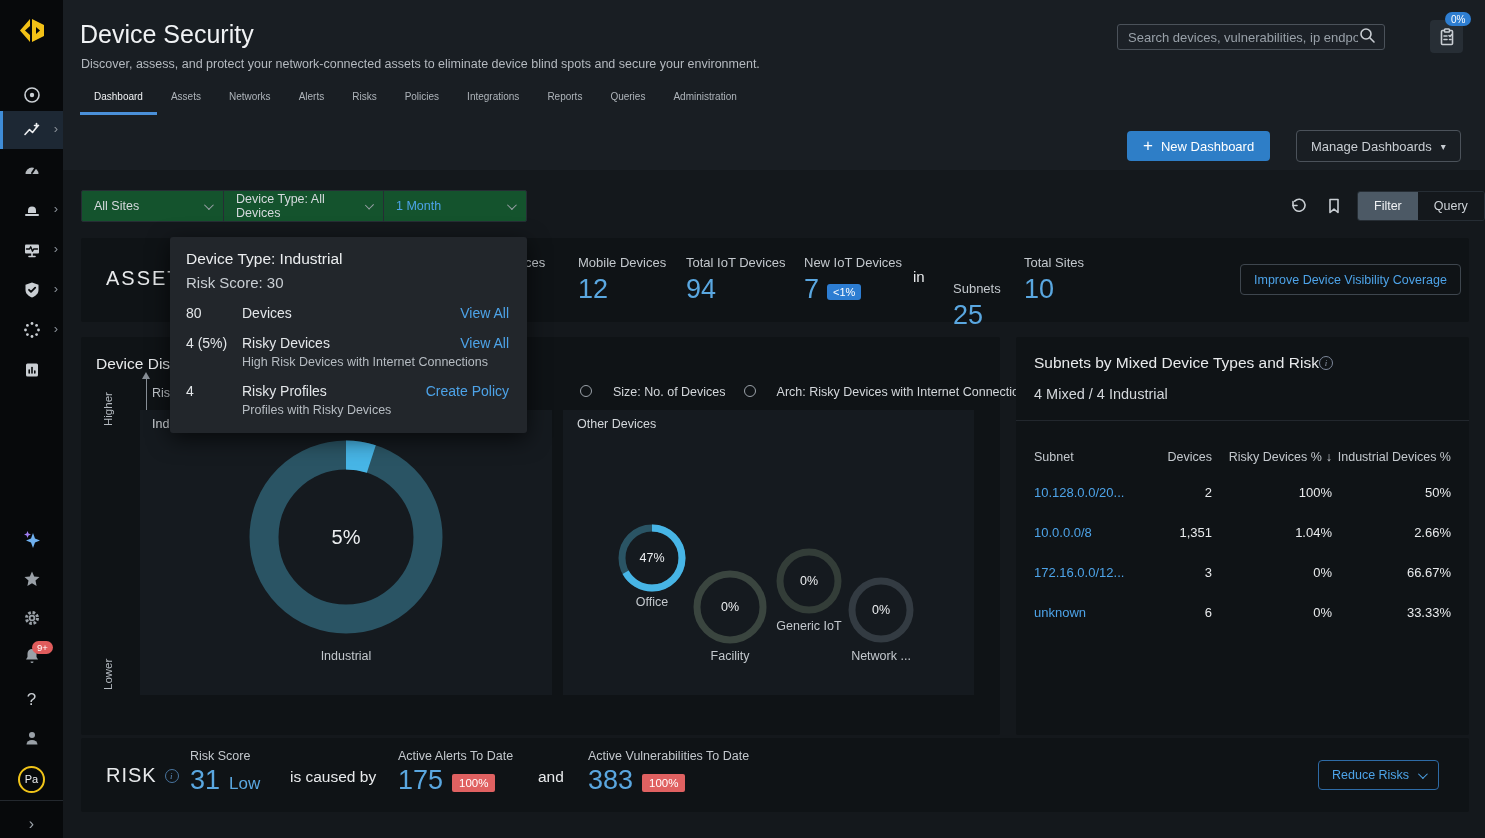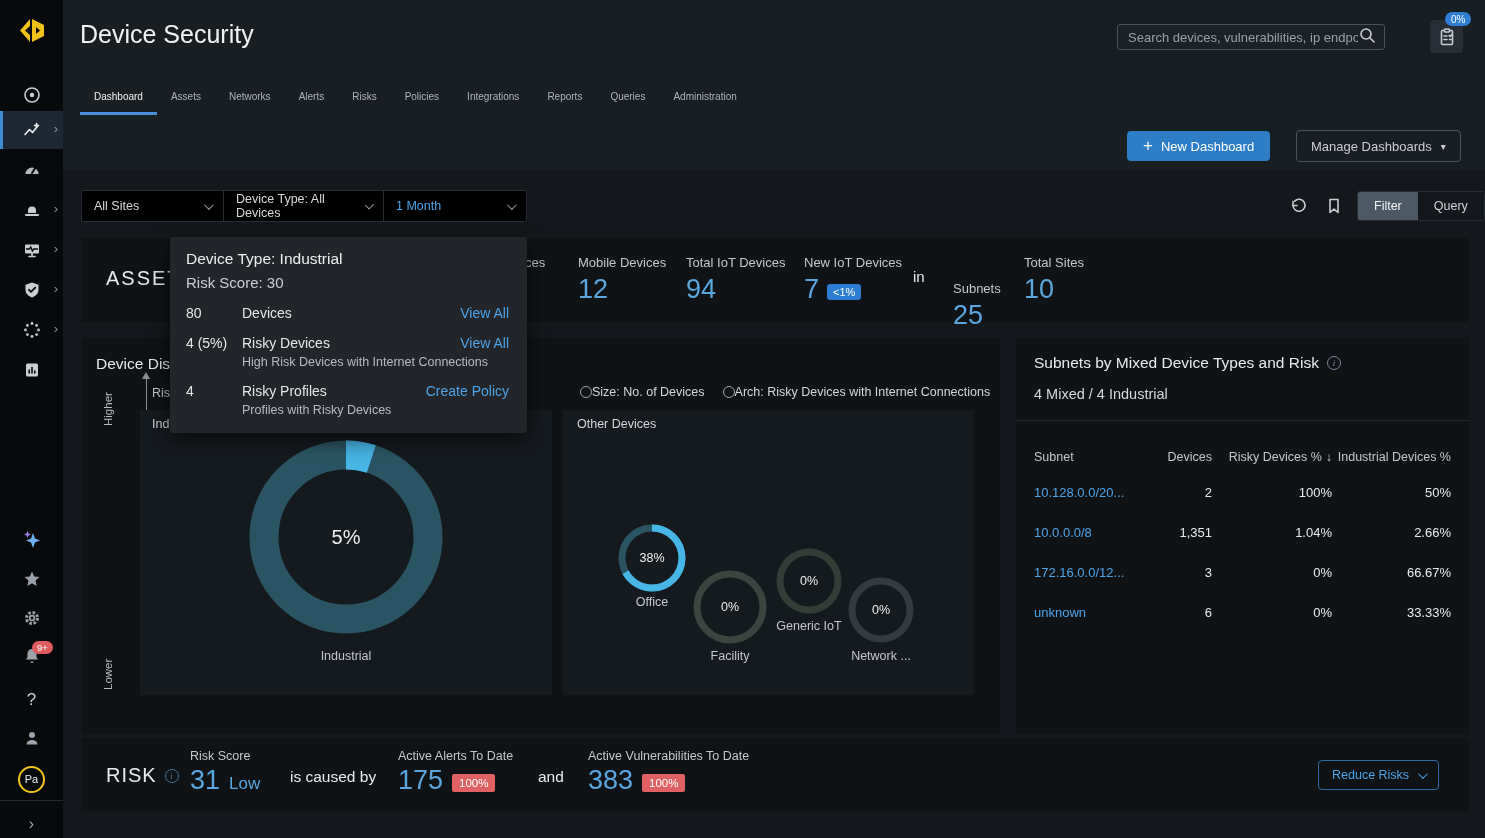--- a/index.html
+++ b/index.html
@@ -37,21 +37,21 @@
   .tab.active { color:#f0f2f4; border-bottom:3px solid #4a90d9; }
 
   .subnav { position:absolute; left:18px; top:136px; display:flex; align-items:center; gap:24px; }
   .subnav-item { font-size:12px; color:#9aa1a8; cursor:pointer; }
   .subnav-item.active { background:#3d4854; color:#eceef0; padding:4px 10px; border-radius:3px; }
 
   .btn-primary { position:absolute; left:1064px; top:131px; height:30px; padding:0 16px; background:#2e7ec7; border-radius:4px; color:#fff; font-size:13px; display:flex; align-items:center; gap:8px; cursor:pointer; }
   .btn-outline-lt { position:absolute; left:1233px; top:130px; height:32px; padding:0 14px; border:1px solid #4b525a; border-radius:4px; color:#c9ced3; font-size:13px; display:flex; align-items:center; gap:9px; cursor:pointer; }
 
   
-  .filter-group { position:absolute; left:81px; top:190px; display:flex; height:32px; border:1px solid #262d34; border-radius:2px; background:#000000; z-index:5;}
+  .filter-group { position:absolute; left:81px; top:190px; display:flex; height:32px; border:1px solid #262d34; border-radius:2px; background:#14532d; z-index:5;}
   .filter-seg { display:flex; align-items:center; justify-content:space-between; padding:0 12px; font-size:12.5px; color:#d5d9dd; border-right:1px solid #262d34; cursor:pointer; }
   .filter-seg:last-child { border-right:none; }
   .chev { width:7px; height:7px; border-right:1.5px solid #9aa1a8; border-bottom:1.5px solid #9aa1a8; transform:rotate(45deg) translateY(-2px); display:inline-block; margin-left:10px; }
   .icon-btn { position:absolute; width:24px; height:24px; display:flex; align-items:center; justify-content:center; color:#aeb4ba; cursor:pointer; }
   .seg-toggle { position:absolute; left:1357px; top:191px; height:30px; display:flex; border:1px solid #262d34; border-radius:3px; overflow:hidden; }
   .seg-toggle .seg { padding:0 16px; display:flex; align-items:center; font-size:12.5px; cursor:pointer; }
   .seg.on { background:#4c5965; color:#f0f2f4; }
   .seg.off { background:#14181c; color:#ced3d8; }
 
   
@@ -78,25 +78,25 @@
   .panel-title { position:absolute; font-size:15.5px; color:#e8eaec; white-space:nowrap; }
   .vlabel { position:absolute; transform:rotate(-90deg); transform-origin:0 0; font-size:11.5px; color:#b4bac0; }
   .axis-line { position:absolute; width:1px; background:#878e96; }
   .axis-arrow { position:absolute; width:0; height:0; border-left:4px solid transparent; border-right:4px solid transparent; border-bottom:7px solid #878e96; }
   .axis-label { position:absolute; font-size:12.5px; color:#c3c8cd; }
   .plot { position:absolute; background:#151a1f; }
   .group-label { position:absolute; font-size:12.5px; color:#d3d7db; }
   .center-text { position:absolute; display:flex; align-items:center; justify-content:center; color:#eceef0; }
   .bubble-label { position:absolute; text-align:center; font-size:12.5px; color:#c3c8cd; }
   .radio-row { position:absolute; display:flex; gap:18px; align-items:center; }
-  .radio { display:flex; gap:0; align-items:center; font-size:12.5px; color:#d3d7db; cursor:pointer; }
+  .radio { display:flex; gap:21px; font-size:12.5px; color:#d3d7db; cursor:pointer; }
   .radio .circle { width:12px; height:12px; border:1.5px solid #9aa1a8; border-radius:50%; }
 
   
-  .sub-title-row { position:absolute; left:18px; top:17px; display:flex; align-items:center; gap:8px; }
+  .sub-title-row { position:absolute; left:18px; top:17px; display:flex; align-items:center; }
   .sub-subtitle { position:absolute; left:18px; top:49px; font-size:14.5px; color:#d3d7db; }
   .panel-divider { position:absolute; left:0; top:83px; width:100%; border-top:1px solid #22272d; }
   .tbl { position:absolute; left:18px; top:105px; width:417px; }
   .tbl-row { display:grid; grid-template-columns:118px 60px 120px 1fr; align-items:center; }
   .tbl-head { font-size:12.5px; color:#c3c8cd; height:30px; }
   .tbl-data { font-size:13px; height:40px; color:#e8eaec; }
   .tr { text-align:right; }
   .cell-link { color:#4da3e8; cursor:pointer; }
   .sort-arrow { color:#c3c8cd; margin-left:4px; }
 
@@ -112,20 +112,21 @@
 
   .info-i { width:14px; height:14px; border:1px solid #7d879a; border-radius:50%; color:#8d97a8; font-size:9px; display:inline-flex; align-items:center; justify-content:center; font-family:"Liberation Serif",serif; font-style:italic; }
   .info-i.blue { border-color:#49759f; color:#5d8cbb; }
   svg.ic { stroke:#c9ced3; fill:none; stroke-width:1.6; stroke-linecap:round; stroke-linejoin:round; }
 </style>
 </head>
 <body>
 
 <div class="header">
   <div class="page-title">Device Security</div>
+  <div class="page-subtitle">Discover, assess, and protect your network-connected assets to eliminate device blind spots and secure your environment.</div>
 
   <div class="search-box">
     <input placeholder="Search devices, vulnerabilities, ip endpoi..." style="">
     <span>
       <svg class="ic" width="18" height="18" viewBox="0 0 18 18">
           <circle cx="8" cy="8" r="5"></circle>
           <line x1="11.8" y1="11.8" x2="16" y2="16"></line>
         </svg>
     </span>
   </div>
@@ -229,20 +230,23 @@
     <div class="m-value">
         <span>25</span>
       </div>
   </div>
   <div class="metric" style="left:943px;">
     <div class="m-label">Total Sites</div>
     <div class="m-value">
         <span>10</span>
       </div>
   </div>
+  <div class="btn-outline-blue" style="position:absolute; left:1159px; top:26px; height:31px; padding:0 13px;">
+    <span>Improve Device Visibility Coverage</span>
+  </div>
 </div>
 
 <div class="popup">
   <div class="popup-title">Device Type: Industrial</div>
   <div class="popup-sub">Risk Score: 30</div>
   <div class="popup-row">
     <span>80</span>
     <span>Devices</span>
     <span class="link">View All</span>
   </div>
@@ -288,21 +292,21 @@
   </div>
 </div>
 
 <div class="plot" style="left:563px; top:410px; width:411px; height:285px;"></div>
 <div class="group-label" style="left:577px; top:417px;">Other Devices</div>
 
 <svg class="abs" style="left:615px; top:521px;" width="74" height="74" viewBox="0 0 74 74">
   <circle cx="37" cy="37" r="30" fill="none" stroke="#2a5464" stroke-width="7"></circle>
   <circle cx="37" cy="37" r="30" fill="none" stroke="#47b5e6" stroke-width="7" stroke-dasharray="126.3 62.2" transform="rotate(-90 37 37)"></circle>
 </svg>
-<div class="center-text" style="left:615px; top:521px; width:74px; height:74px; font-size:12.5px;">38%</div>
+<div class="center-text" style="left:615px; top:521px; width:74px; height:74px; font-size:12.5px;">47%</div>
 <div class="bubble-label" style="left:615px; top:595px; width:74px;">Office</div>
 
 <svg class="abs" style="left:690px; top:567px;" width="80" height="80" viewBox="0 0 80 80">
   <circle cx="40" cy="40" r="33" fill="none" stroke="#3a453f" stroke-width="7"></circle>
 </svg>
 <div class="center-text" style="left:690px; top:567px; width:80px; height:80px; font-size:12.5px;">0%</div>
 <div class="bubble-label" style="left:690px; top:649px; width:80px;">Facility</div>
 
 <svg class="abs" style="left:773px; top:545px;" width="72" height="72" viewBox="0 0 72 72">
   <circle cx="36" cy="36" r="29" fill="none" stroke="#333d38" stroke-width="7"></circle>

